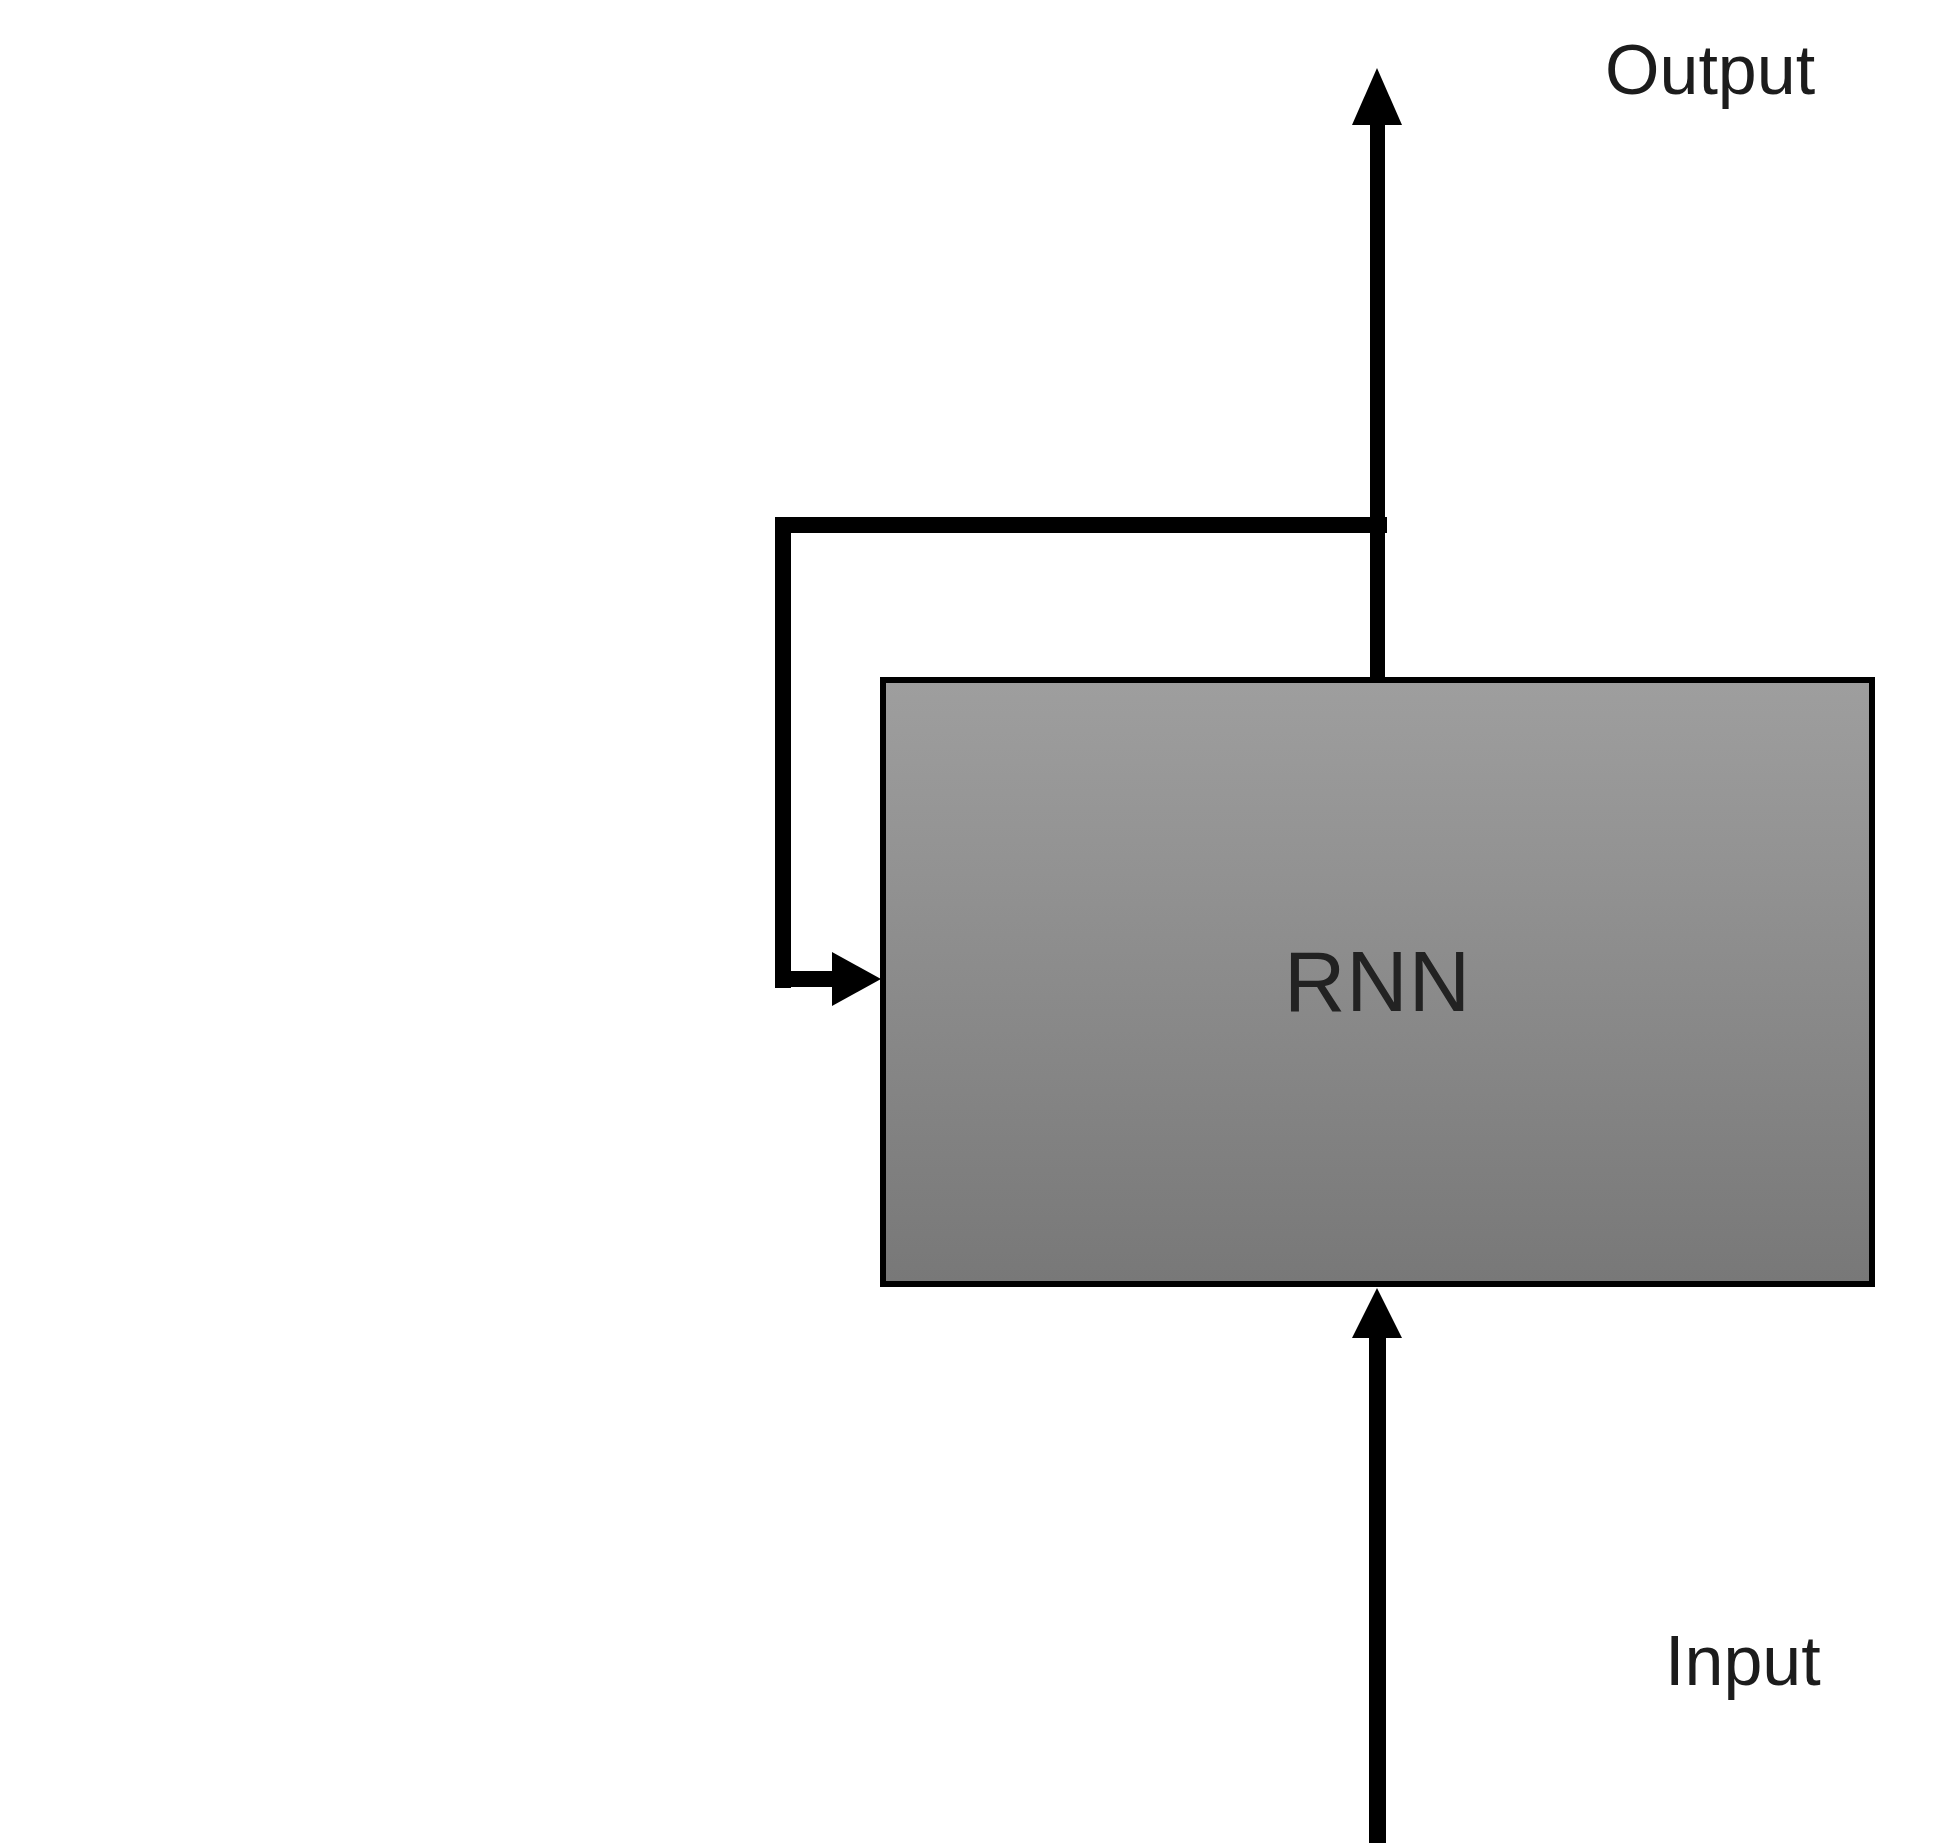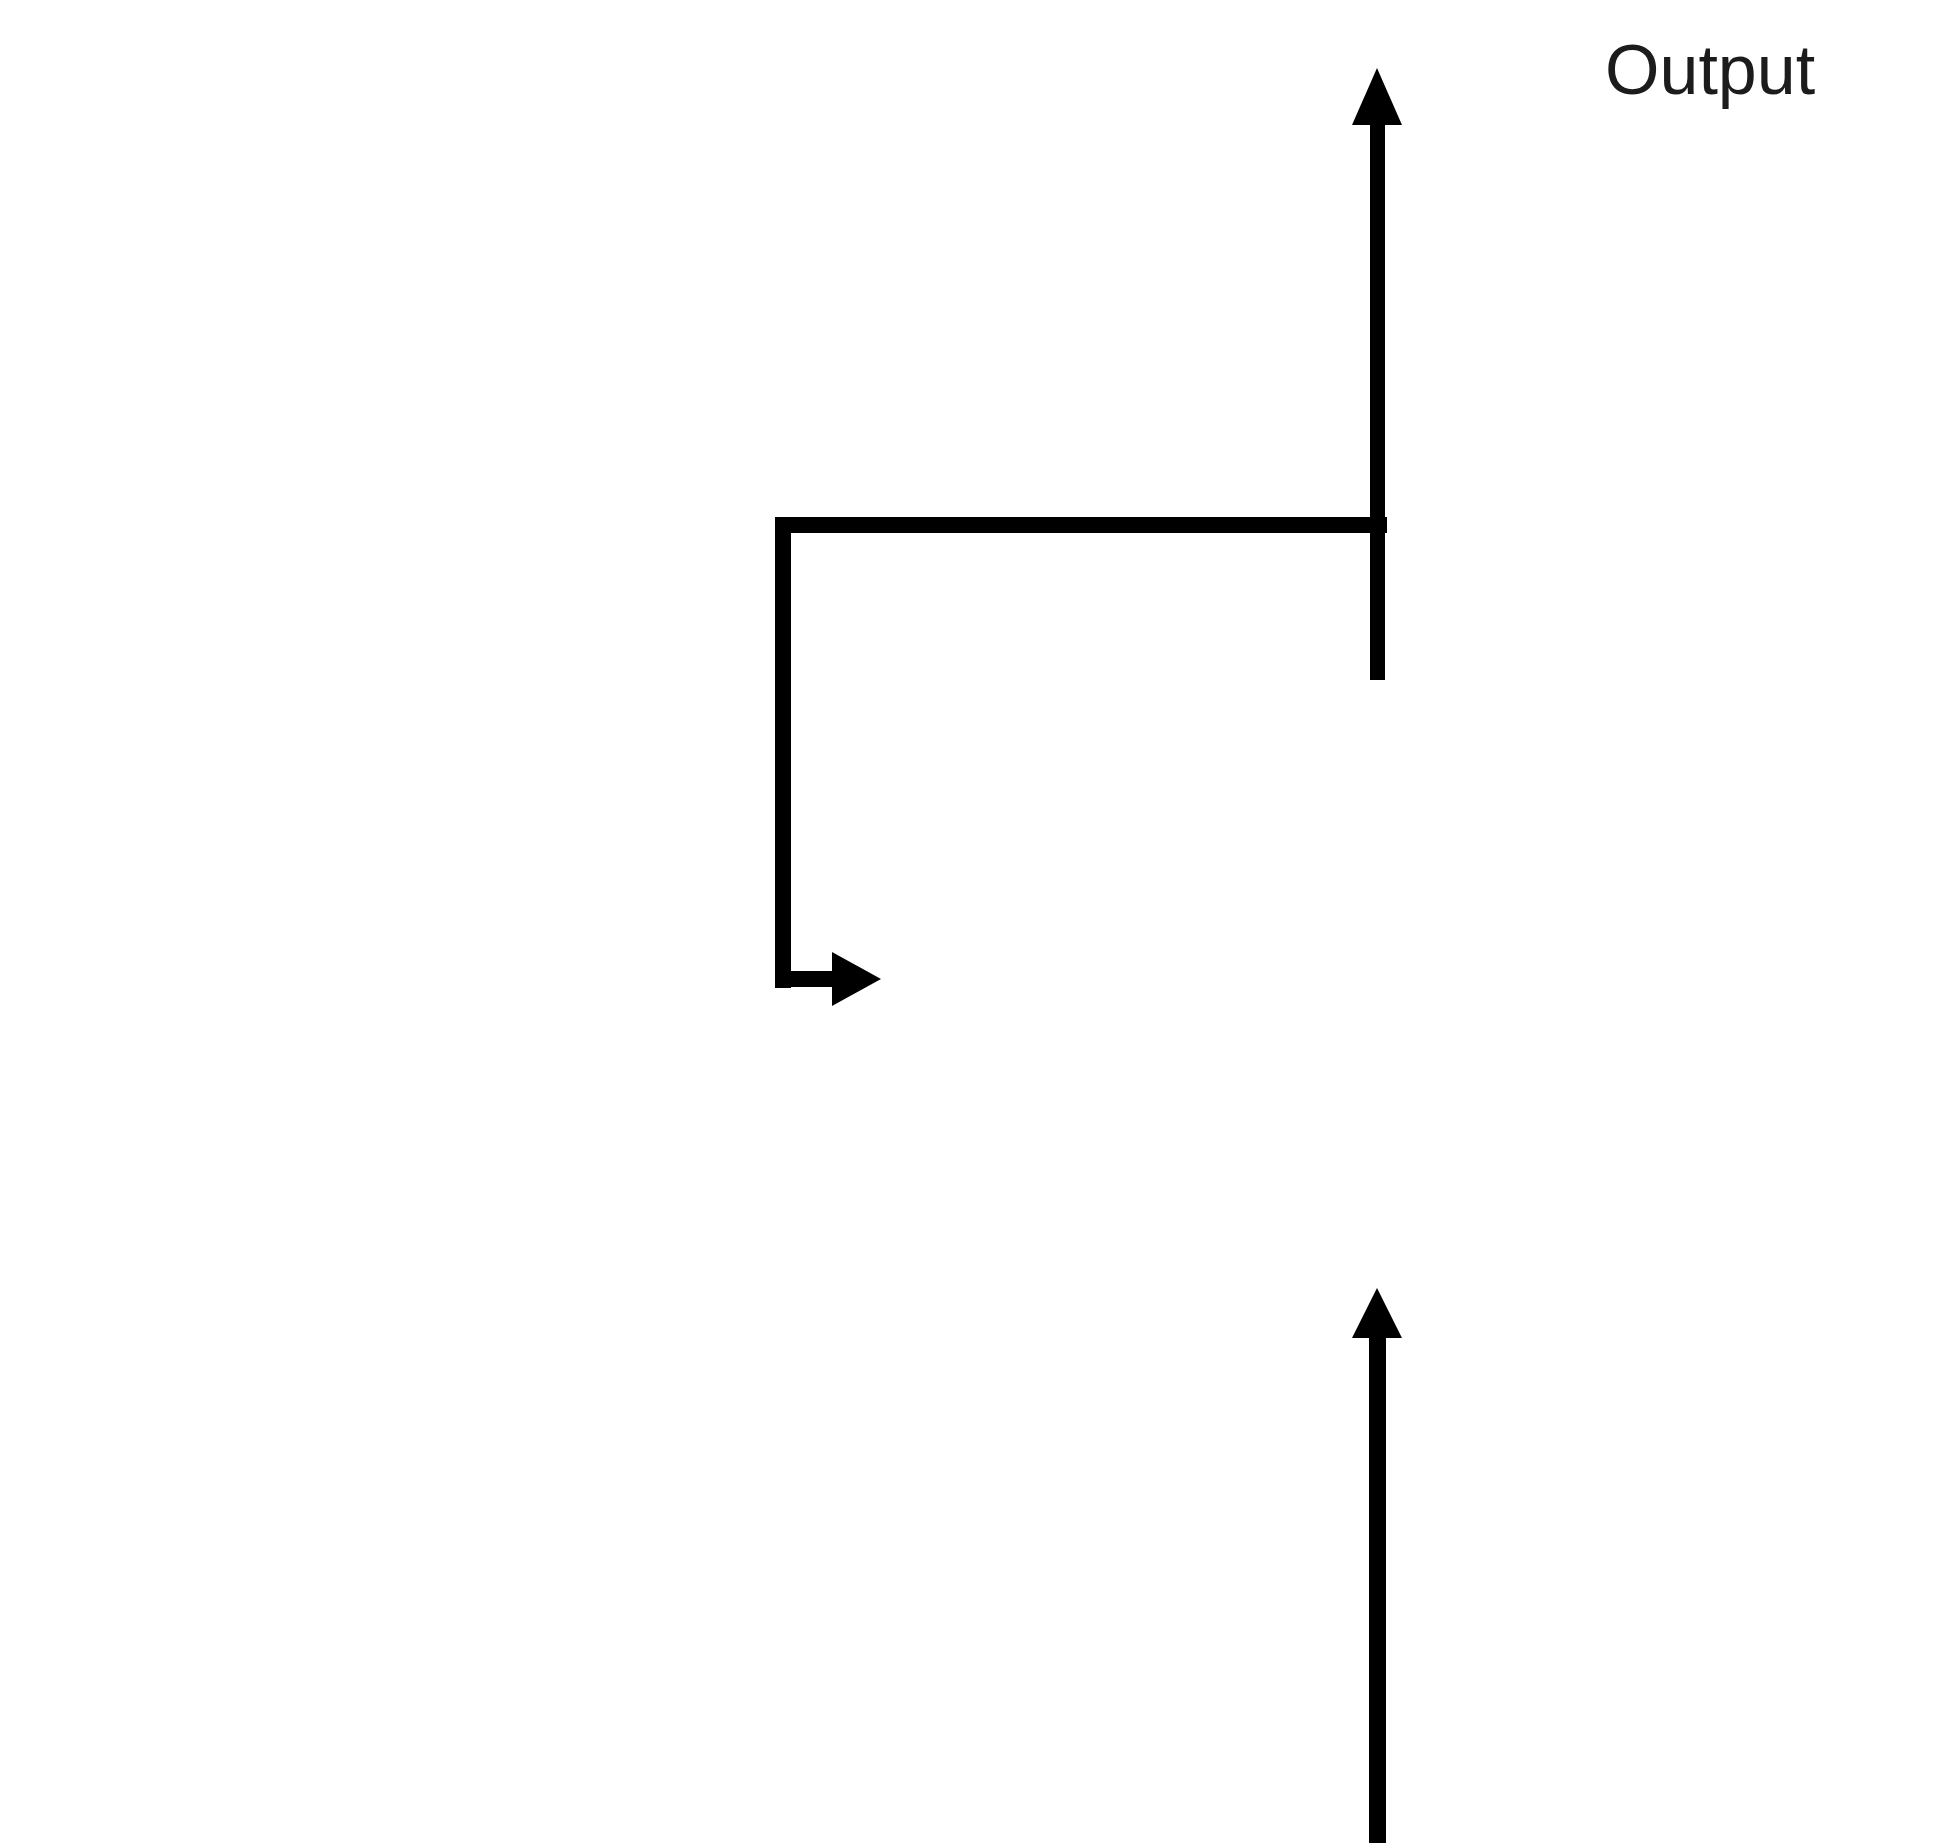--- a/index.html
+++ b/index.html
@@ -97,18 +97,22 @@
   <div class="seg recur-left"></div>
   <div class="seg recur-bottom"></div>
   <div class="arrowhead-right"></div>
 
   <div class="seg output-shaft"></div>
   <div class="arrowhead-up output-head"></div>
 
   <div class="seg input-shaft"></div>
   <div class="arrowhead-up input-head"></div>
 
+  <div class="rnn-box">
+    <span class="rnn-box-label">RNN</span>
+  </div>
 
   <div class="label output-label">Output</div>
 
+  <div class="label input-label">Input</div>
 
 
 </div>
 
 </body></html>

